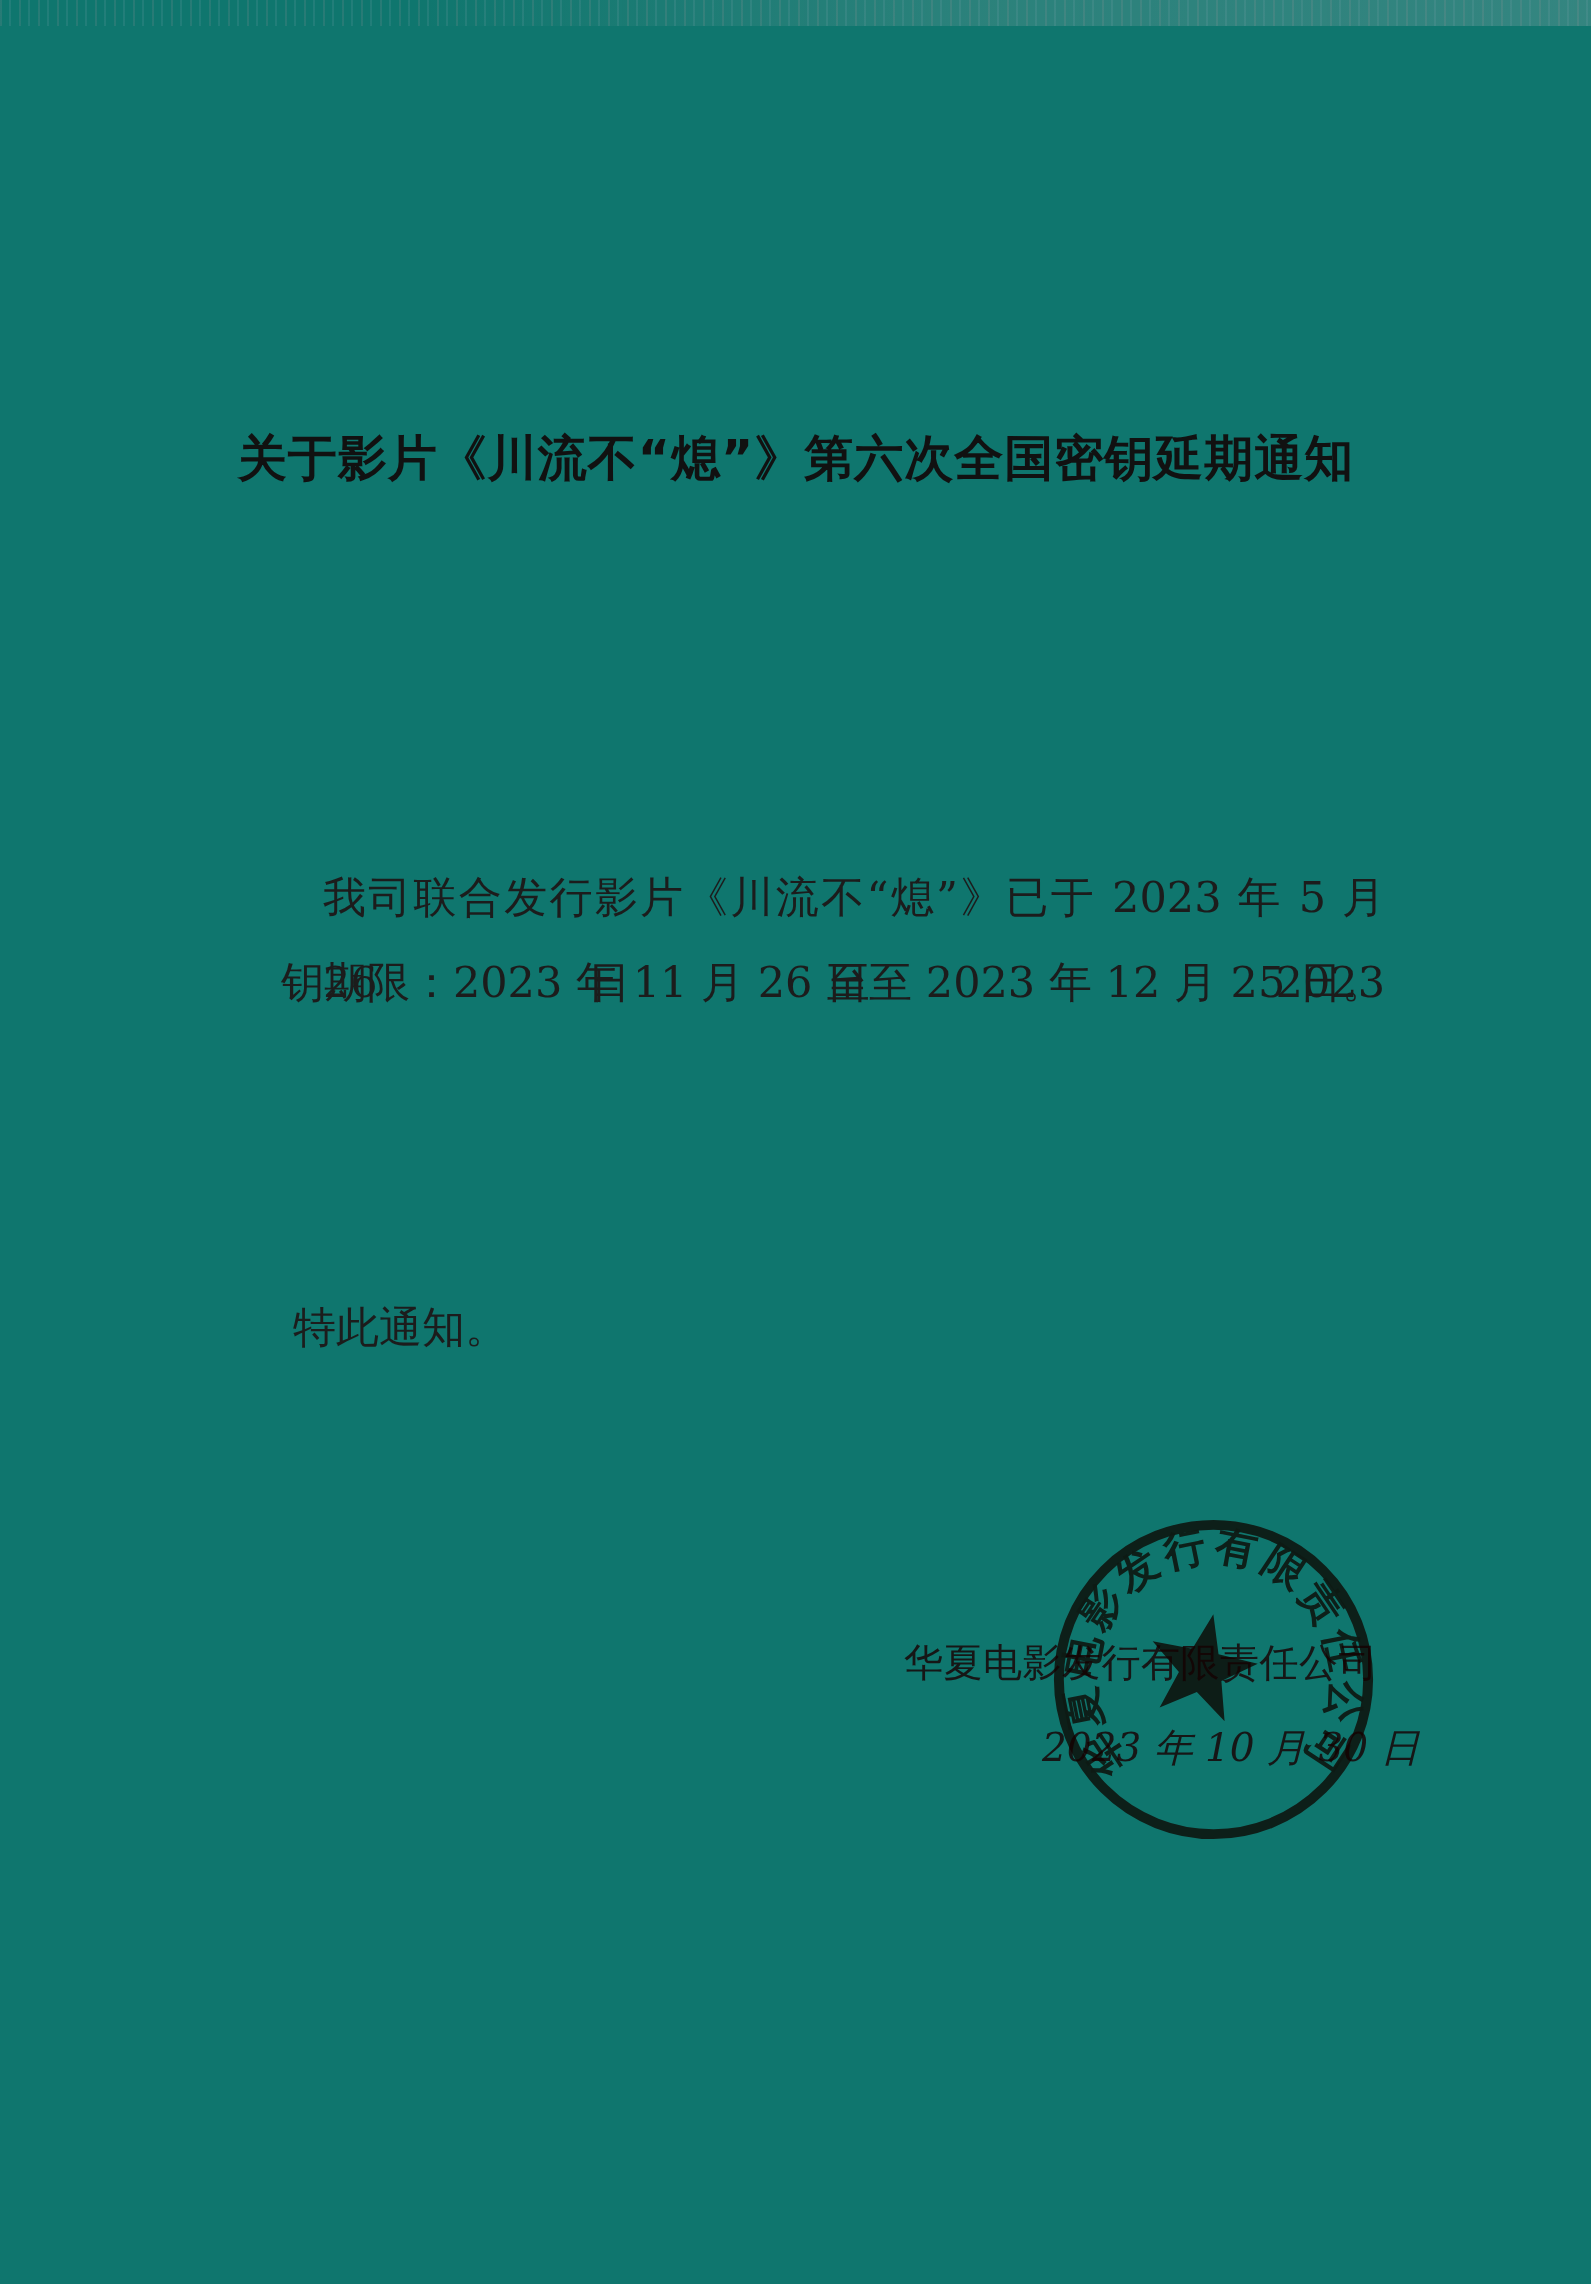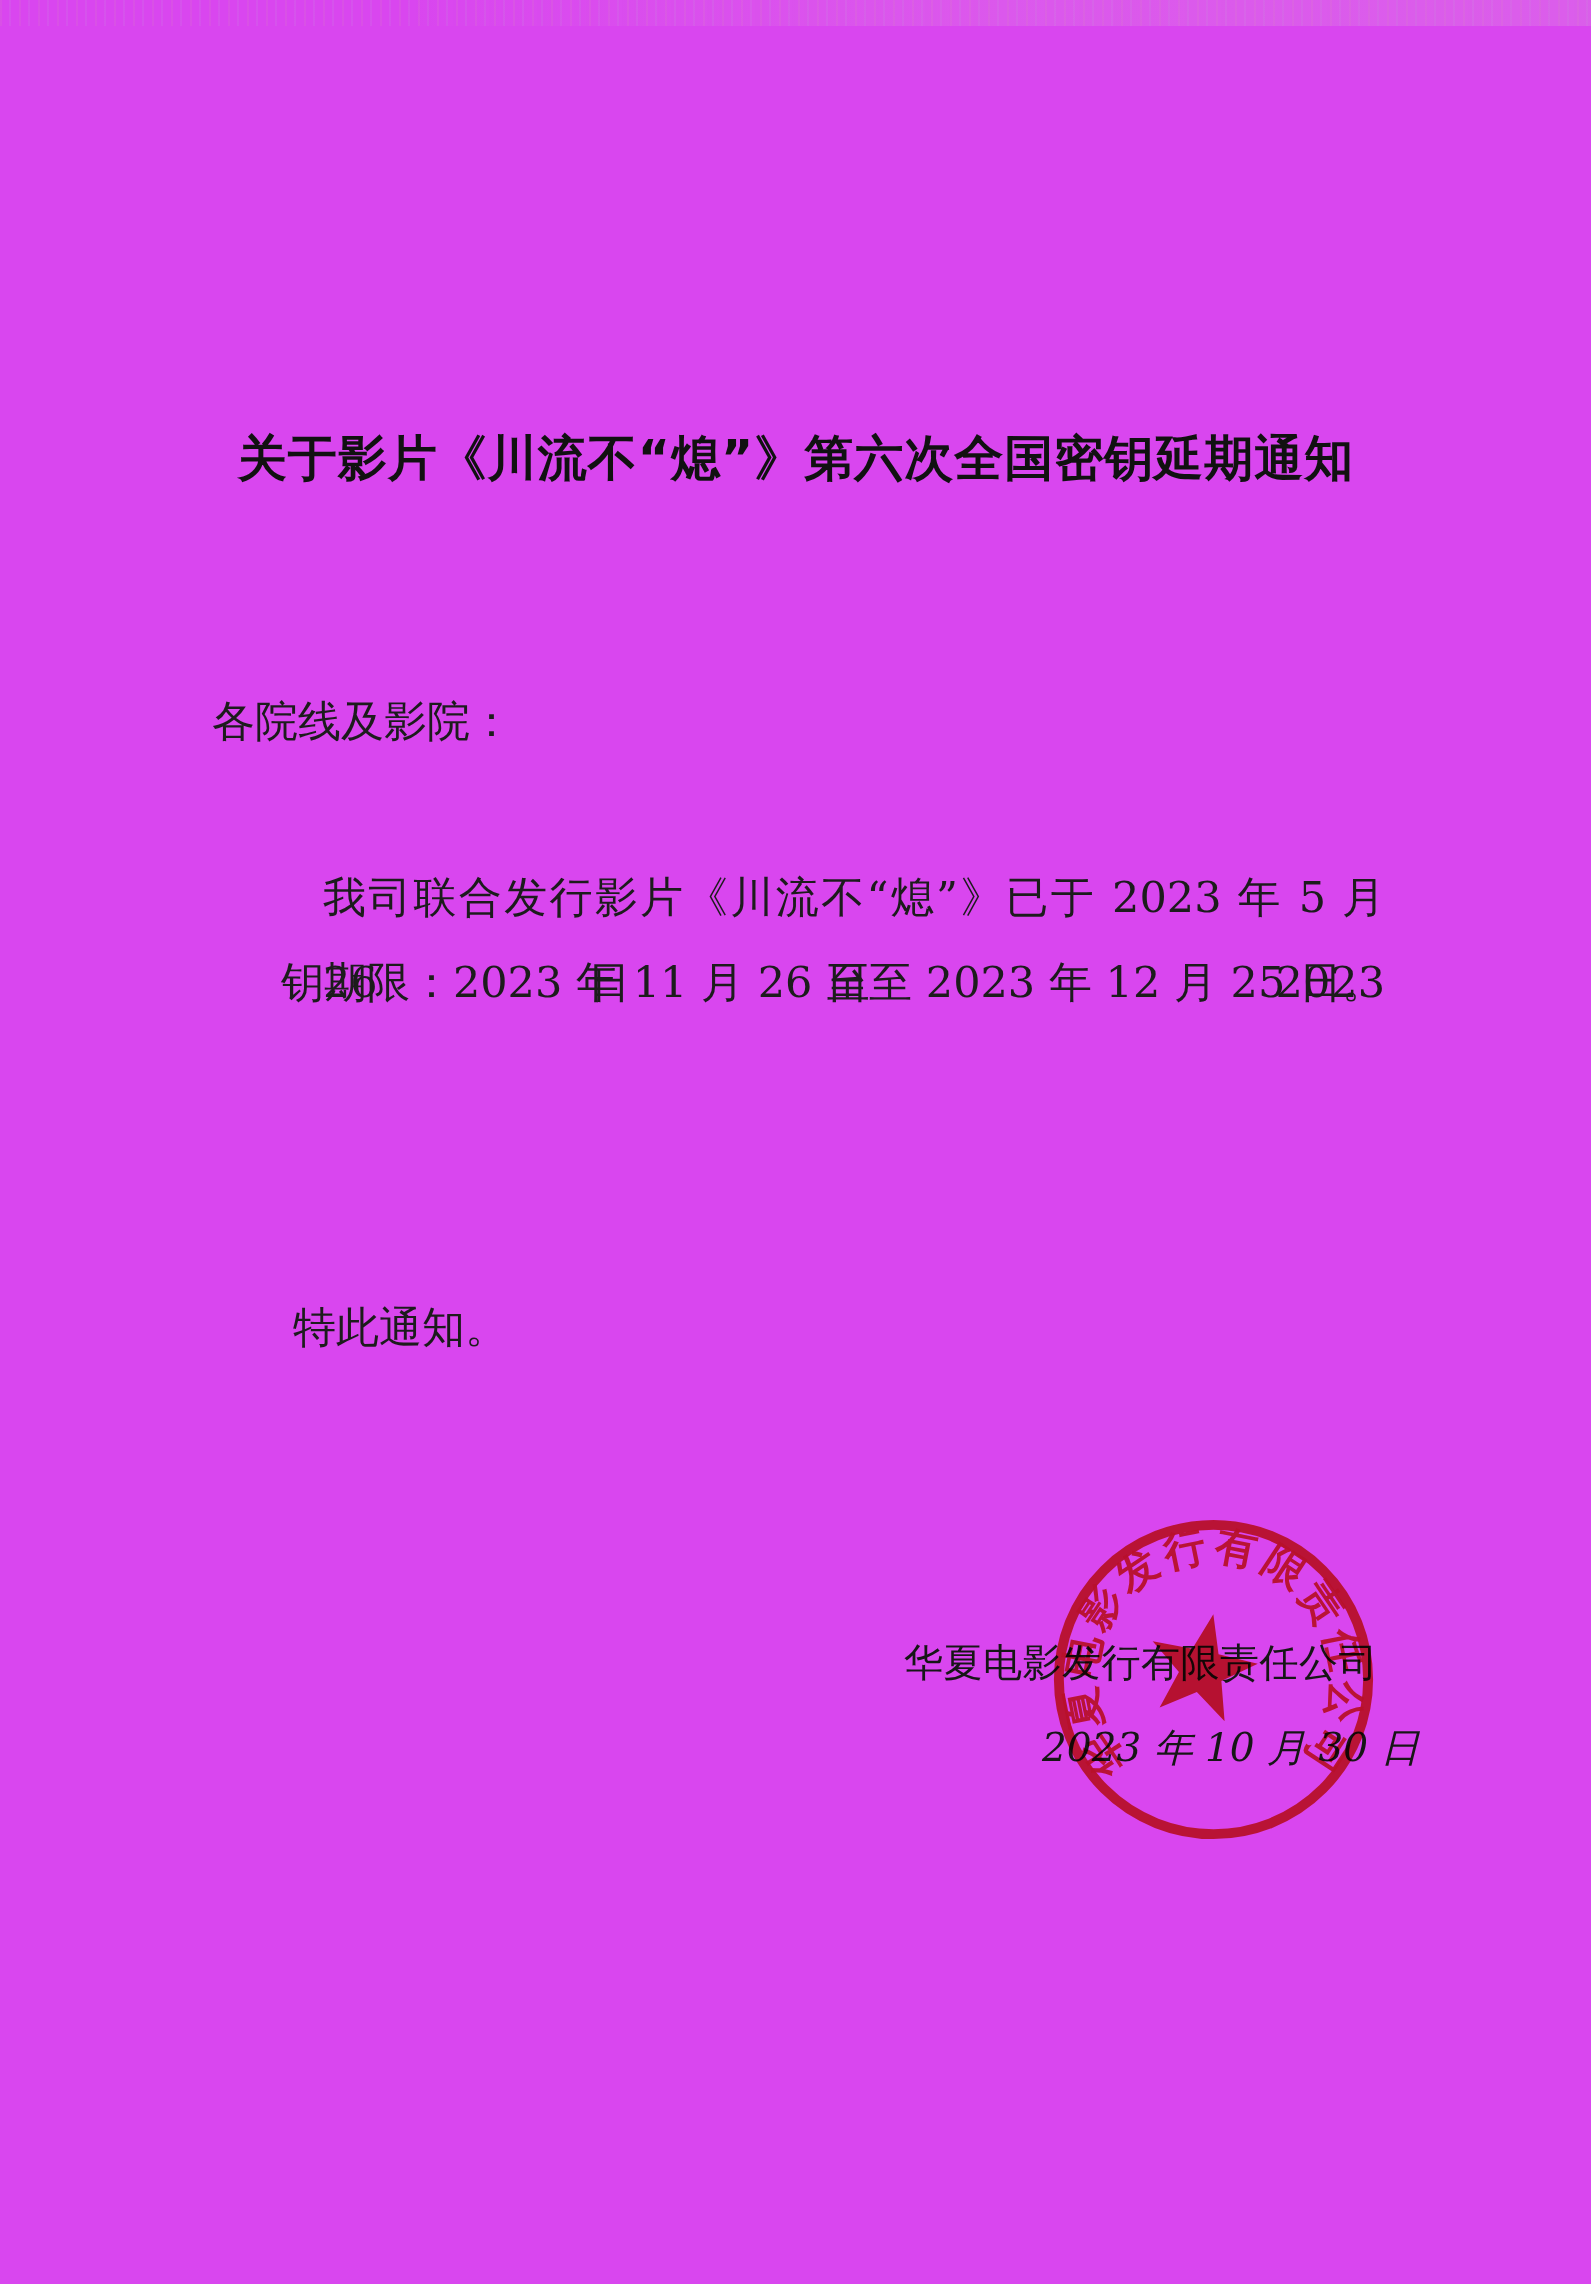--- a/index.html
+++ b/index.html
@@ -1,21 +1,21 @@
 <!DOCTYPE html>
 <html><head>
 <meta charset="utf-8">
 <style>
   html, body { margin: 0; padding: 0; background: #e8e8e8; }
   .page {
     position: relative;
     width: 1592px;
     height: 2285px;
     margin: 0 auto;
-    background: #d946ef;
+    background: #0f766e;
     overflow: hidden;
     font-family: "DejaVu Serif", serif;
     color: #1c1c1c;
   }
   
   .scan-noise {
     position: absolute;
     top: 0; left: 0; right: 0;
     height: 26px;
     background:
@@ -93,21 +93,20 @@
 </style>
 </head>
 <body>
 
 <div class="page">
 
   <div class="scan-noise"></div>
 
   <h1 class="title">关于影片《川流不“熄”》第六次全国密钥延期通知</h1>
 
-  <div class="salutation">各院线及影院：</div>
 
   <div class="body-block">
     <div class="body-line jline indent">我司联合发行影片《川流不“熄”》已于 2023 年 5 月 26 日至 2023</div>
     <div class="body-line">钥期限：2023 年 11 月 26 日至 2023 年 12 月 25 日。</div>
   </div>
 
   <div class="closing">特此通知。</div>
 
   <div class="sig-company">华夏电影发行有限责任公司</div>
   <div class="sig-date">2023 年 10 月 30 日</div>

